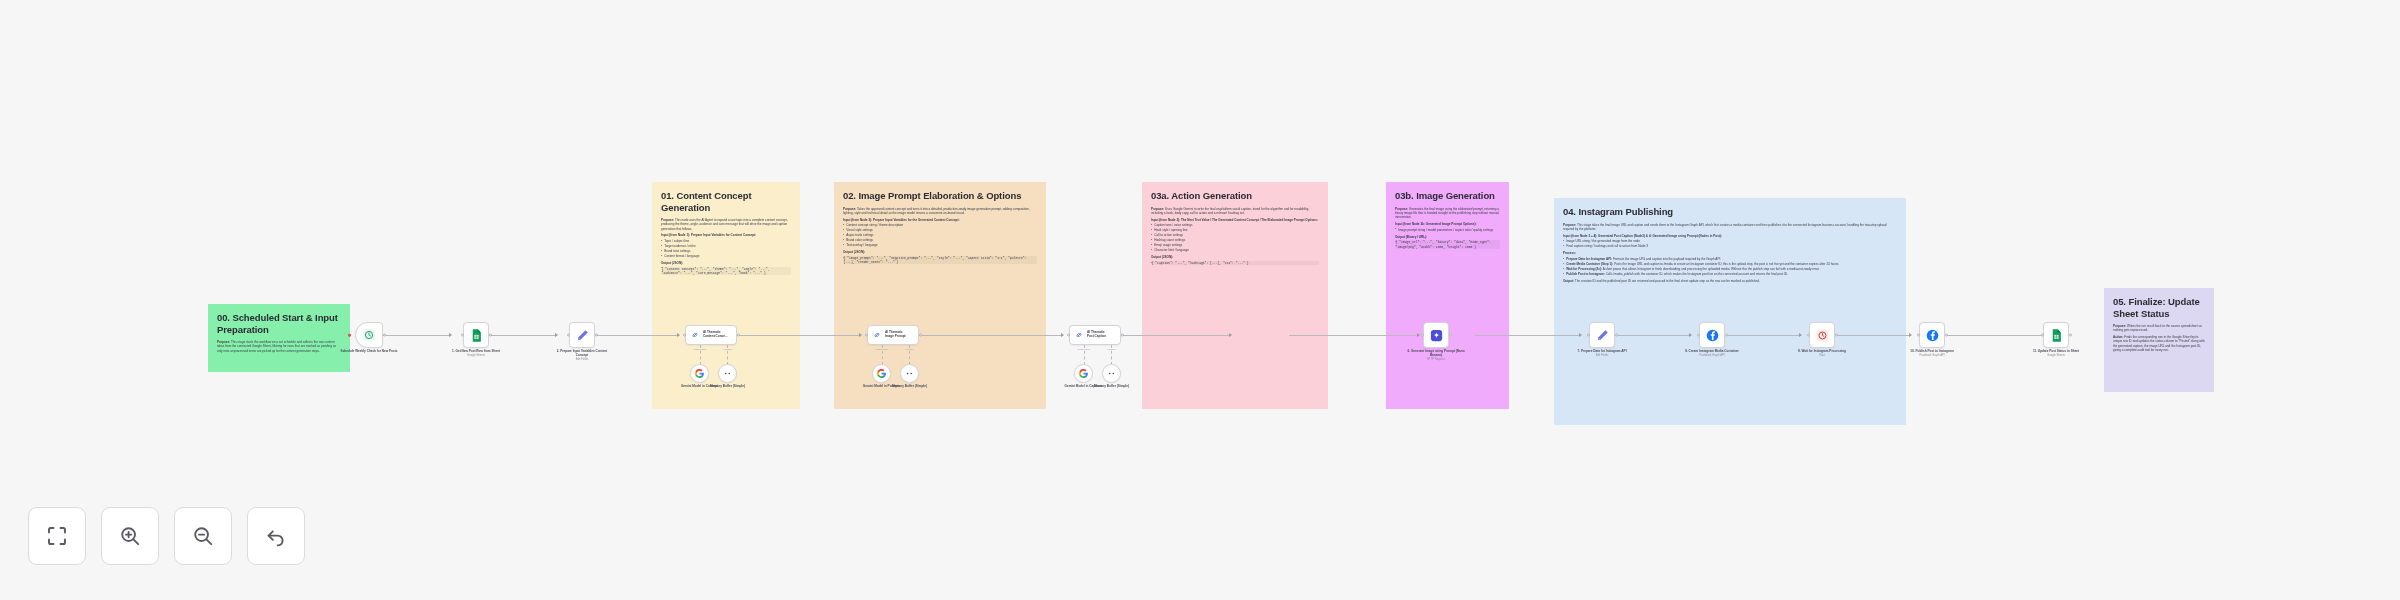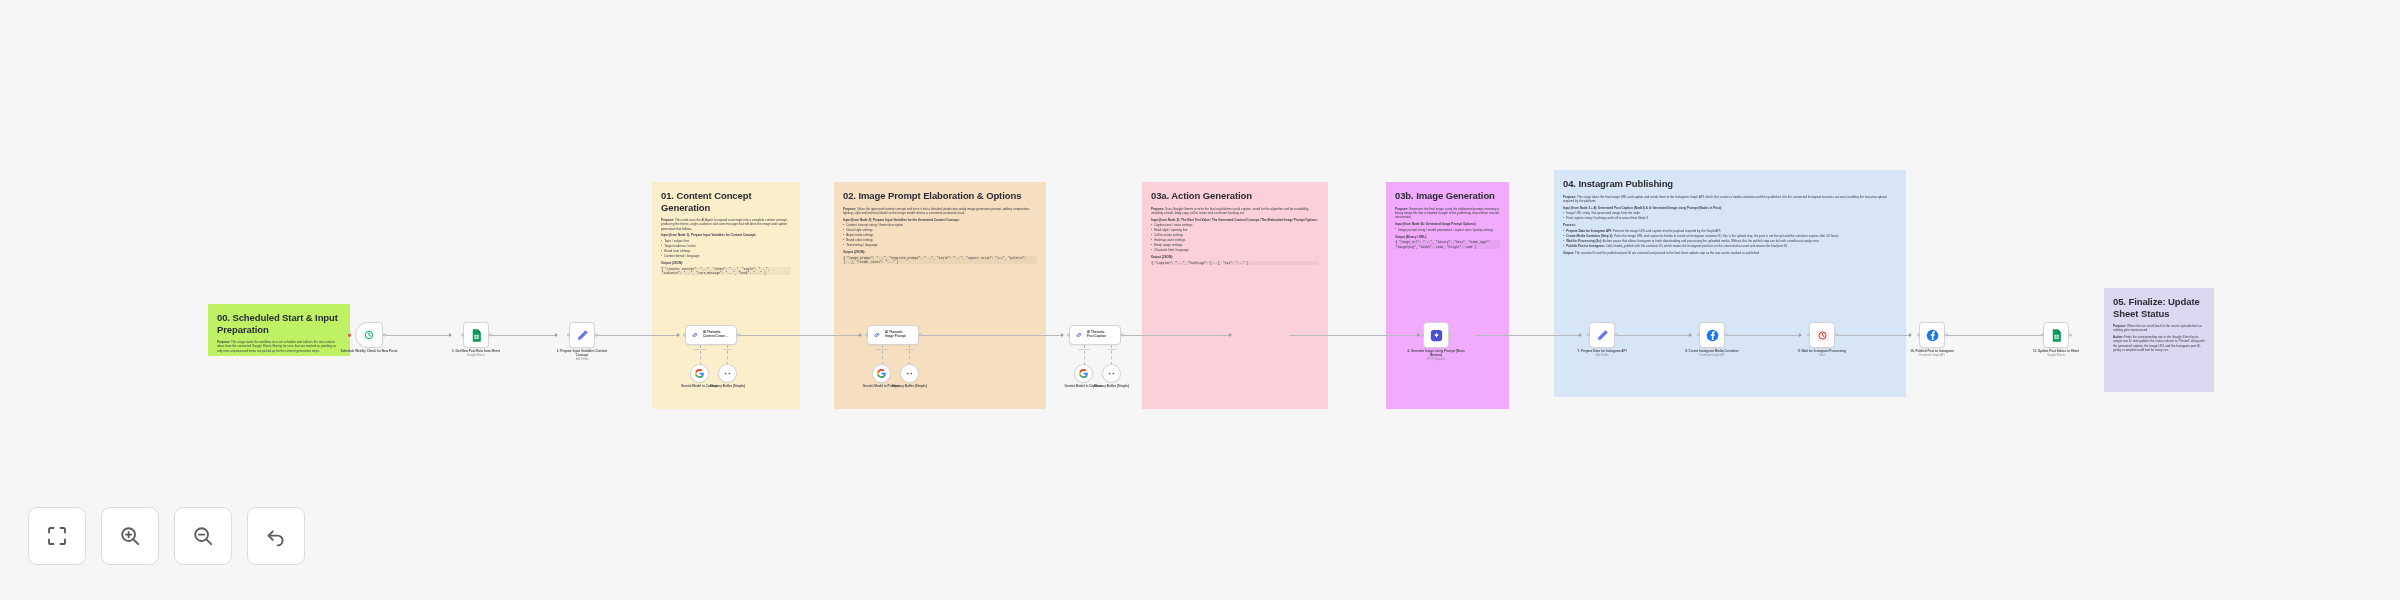--- a/index.html
+++ b/index.html
@@ -156,21 +156,21 @@
     border-radius: 9px;
     display: flex; align-items: center; justify-content: center;
     cursor: pointer;
   }
 </style>
 </head>
 <body>
 
 <div id="canvas">
 
-  <div class="panel" style="left:196px; top:304px; width:142px; height:52px; background:#bef264;">
+  <div class="panel" style="left:196px; top:304px; width:142px; height:68px; background:#86efac;">
     <div class="panel-title">00. Scheduled Start &amp; Input Preparation</div>
     <div class="panel-body">
       <p><span class="lead">Purpose:</span>
          <span>This stage starts the workflow on a set schedule and collects the raw content ideas from the connected Google Sheet, filtering for rows that are marked as pending so only new, unprocessed items are picked up for the content generation steps.</span></p>
     </div>
   </div>
 
   <div class="panel" style="left:640px; top:182px; width:148px; height:227px; background:#fbeecb;">
     <div class="panel-title">01. Content Concept Generation</div>
     <div class="panel-body">
@@ -240,21 +240,21 @@
       <ul>
         <li>Image prompt string / model parameters / aspect ratio / quality settings</li>
       </ul>
       <span class="sub">Output (Binary / URL):</span>
       <ul>
         <li class="code">{ "image_url": "...", "binary": "data", "mime_type": "image/png", "width": 1080, "height": 1080 }</li>
       </ul>
     </div>
   </div>
 
-  <div class="panel" style="left:1542px; top:170px; width:352px; height:227px; background:#d7e6f7;">
+  <div class="panel" style="left:1542px; top:198px; width:352px; height:227px; background:#d7e6f7;">
     <div class="panel-title">04. Instagram Publishing</div>
     <div class="panel-body">
       <p><span class="lead">Purpose:</span>
          <span>This stage takes the final image URL and caption and sends them to the Instagram Graph API, which first creates a media container and then publishes it to the connected Instagram business account, handling the two-step upload required by the platform.</span></p>
       <span class="sub">Input (from Node 3 + 4): Generated Post Caption (Node3) &amp; 4: Generated Image using Prompt (Nodes in Post):</span>
       <ul>
         <li>Image URL string / the generated image from the node</li>
         <li>Final caption string / hashtags and call to action from Node 3</li>
       </ul>
       <span class="sub">Process:</span>

